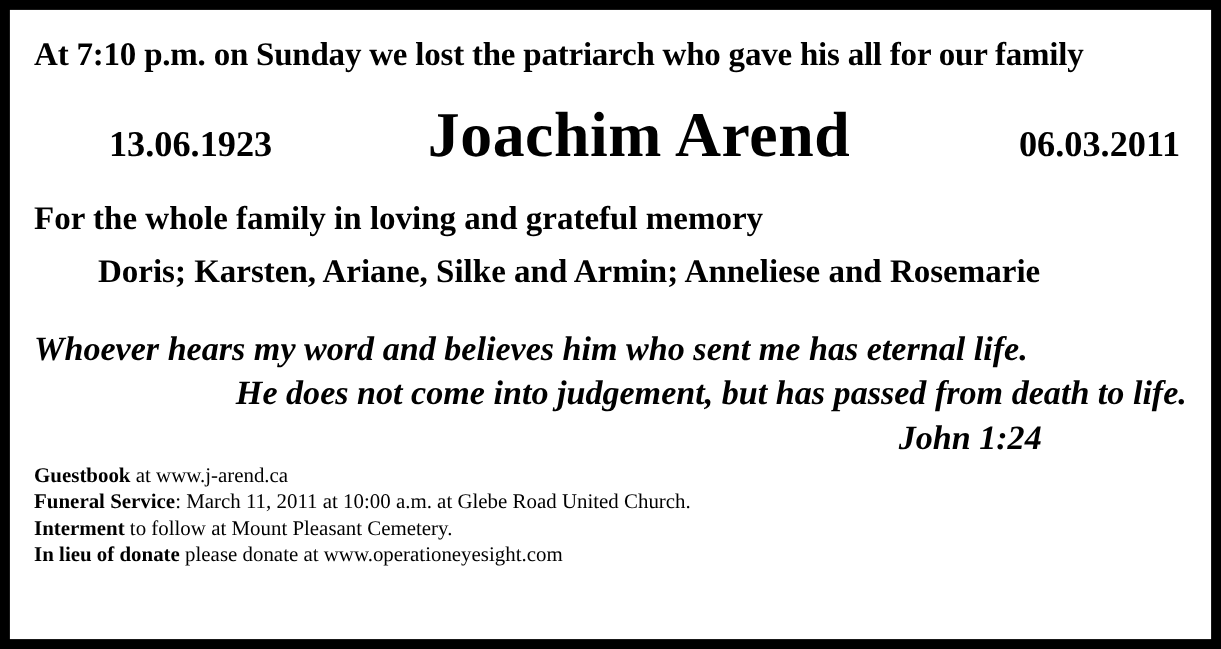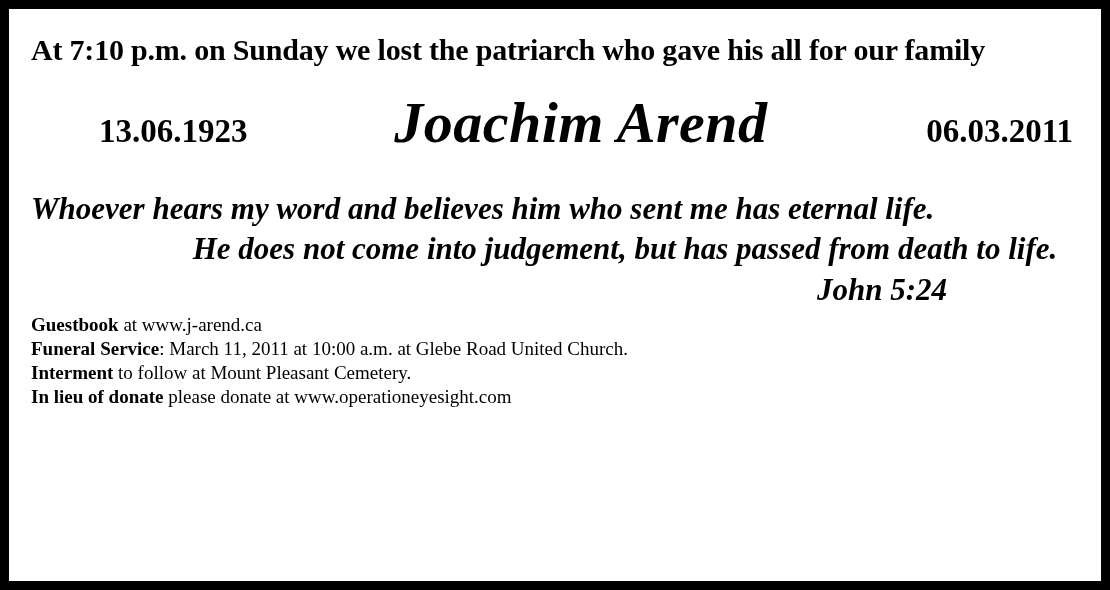--- a/index.html
+++ b/index.html
@@ -40,21 +40,20 @@
   }
   .date-birth, .date-death {
     font-size: 33px;
     font-weight: bold;
     white-space: nowrap;
     margin-left: 12px;
   }
   .deceased-name {
     font-size: 58px;
     font-weight: bold;
-    font-style: italic;
     white-space: nowrap;
     letter-spacing: 0.5px;
   }
   .memory-line {
     font-size: 30px;
     font-weight: bold;
     margin-top: 26px;
     text-align: left;
     white-space: nowrap;
   }
@@ -66,21 +65,21 @@
     white-space: nowrap;
   }
   .verse-block {
     margin-top: 33px;
     font-style: italic;
     font-weight: bold;
     font-size: 31px;
     line-height: 1.28;
   }
   .verse-line-1 { text-align: left; white-space: nowrap; }
-  .verse-line-2 { text-align: center; padding-left: 140px; white-space: nowrap; }
+  .verse-line-2 { text-align: right; padding-left: 140px; white-space: nowrap; }
   .verse-ref { text-align: right; padding-right: 132px; white-space: nowrap; margin-top: 2px; }
   .details-block {
     margin-top: 3px;
     font-size: 19px;
     line-height: 1.26;
   }
   .detail-line { white-space: nowrap; }
   .detail-label { font-weight: bold; }
 </style>
 </head>
@@ -89,26 +88,28 @@
 <div class="obituary-card">
 
   <div class="headline">At 7:10 p.m. on Sunday we lost the patriarch who gave his all for our family</div>
 
   <div class="name-row">
     <span class="date-birth">13.06.1923</span>
     <span class="deceased-name">Joachim Arend</span>
     <span class="date-death">06.03.2011</span>
   </div>
 
+  <div class="memory-line">For the whole family in loving and grateful memory</div>
 
+  <div class="survivors-line">Doris; Karsten, Ariane, Silke and Armin; Anneliese and Rosemarie</div>
 
   <div class="verse-block">
     <div class="verse-line-1">Whoever hears my word and believes him who sent me has eternal life.</div>
     <div class="verse-line-2">He does not come into judgement, but has passed from death to life.</div>
-    <div class="verse-ref">John 5:24</div>
+    <div class="verse-ref">John 1:24</div>
   </div>
 
   <div class="details-block">
     <div class="detail-line">
       <span class="detail-label">Guestbook</span><span> at www.j-arend.ca</span>
     </div>
     <div class="detail-line">
       <span class="detail-label">Funeral Service</span><span>: March 11, 2011 at 10:00 a.m. at Glebe Road United Church.</span>
     </div>
     <div class="detail-line">

